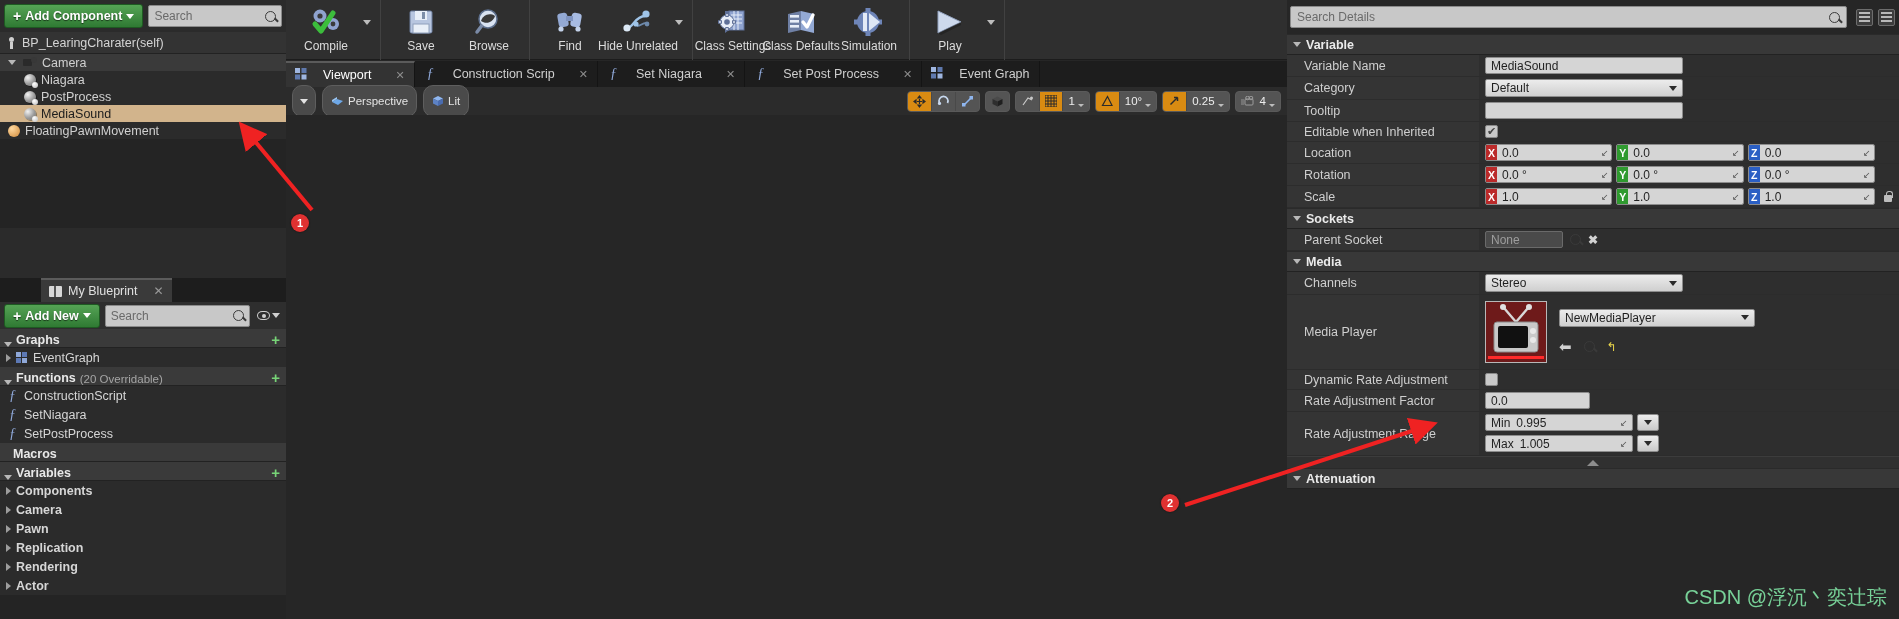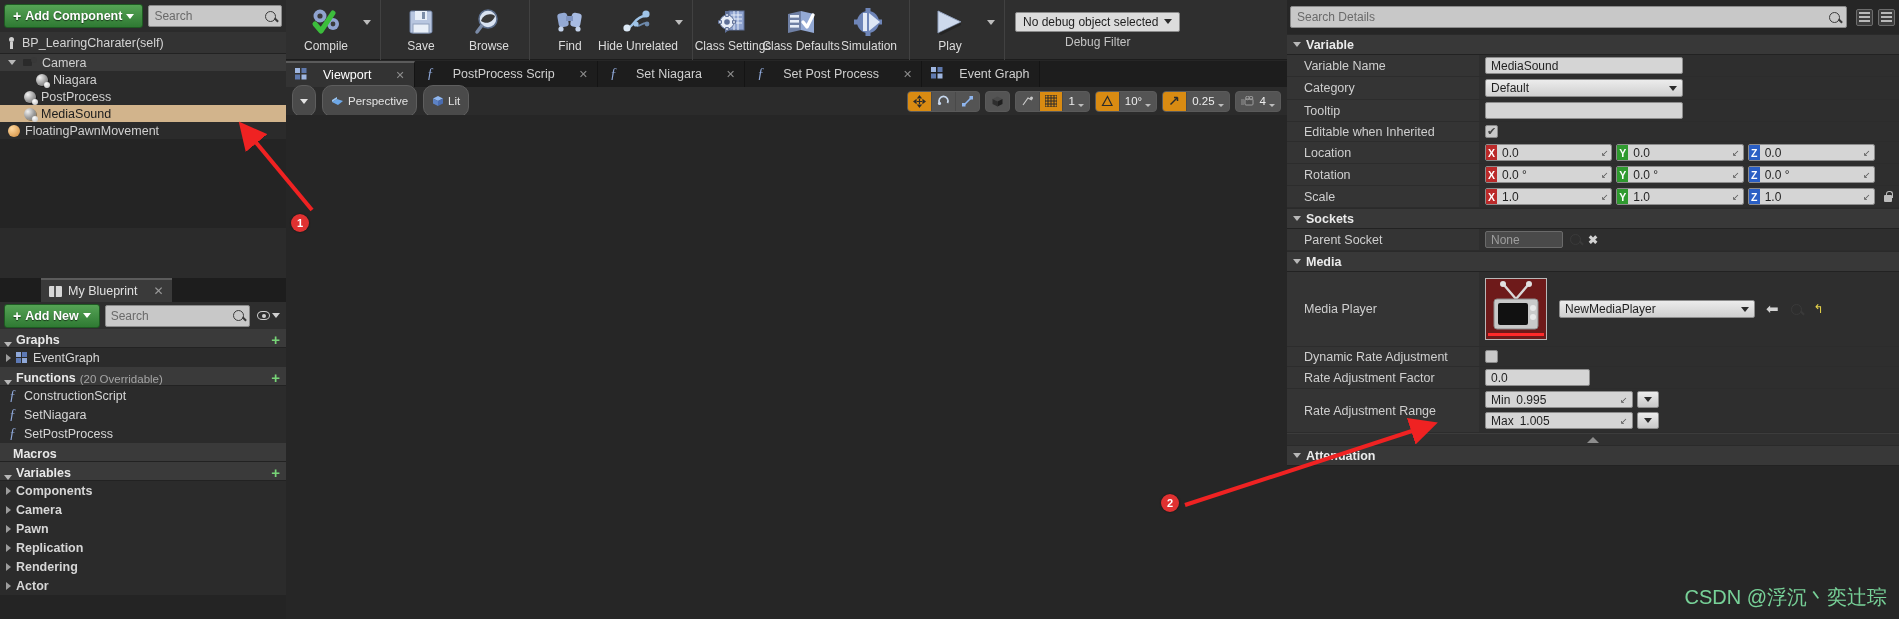--- a/index.html
+++ b/index.html
@@ -146,21 +146,21 @@
   .lockico{ width:12px;height:14px; margin-left:2px; position:relative; }
   .lockico:before{ content:""; position:absolute; left:2px; top:5px; width:8px;height:7px;background:#bdbdbd;border-radius:1px; }
   .lockico:after{ content:""; position:absolute; left:3.5px; top:1px; width:5px;height:6px;border:1.5px solid #bdbdbd;border-bottom:none;border-radius:3px 3px 0 0; }
 
   .socket-val{ display:flex; align-items:center; gap:7px; flex:1; }
   .socket-box{ width:78px; height:17px; background:#4a4a4a; border:1px solid #6a6a6a; border-radius:2px; color:#9d9d9d; font-size:12px; display:flex; align-items:center; padding:0 5px; }
   .glyph{ color:#d2d2d2; font-size:12px; cursor:pointer; }
 
   .mp-row{ display:flex; align-items:stretch; border-bottom:1px solid #2c2c2c; }
   .mp-thumb{ width:62px; height:62px; background:#6e1a1a; border:1px solid #b8b8b8; position:relative; flex:none; }
-  .mp-controls{ display:flex; gap:11px; margin-left:7px; justify-content:center; }
+  .mp-controls{ display:flex; flex-direction:column; gap:11px; margin-left:7px; justify-content:center; }
   .mp-actions{ display:flex; align-items:center; gap:12px; }
 
   .minmax{ display:flex; align-items:center; gap:4px; }
   .mm-input{ width:148px; height:17px; background:#d5d5d5; border:1px solid #8c8c8c; border-radius:2px; color:#1f1f1f; font-size:12px; display:flex; align-items:center; padding:0 5px; gap:6px; position:relative; }
   .mm-input:after{ content:"↘"; position:absolute; right:4px; color:#555; font-size:9px; transform:scaleX(-1); }
   .mm-drop{ width:22px; height:17px; background:linear-gradient(#ececec,#c9c9c9); border:1px solid #8c8c8c; border-radius:2px; display:flex; align-items:center; justify-content:center; cursor:pointer; }
   .mm-drop .caret{ border-top-color:#2a2a2a; }
 
   .splitter{ height:12px; background:#303030; display:flex; align-items:center; justify-content:center; border-top:1px solid #3c3c3c; }
   .splitter .up{ width:0;height:0;border-left:6px solid transparent;border-right:6px solid transparent;border-bottom:6px solid #8d8d8d; }
@@ -192,21 +192,21 @@
       <div class="tree-root">
         <span class="ico-bp"></span>
         <span>BP_LearingCharater(self)</span>
       </div>
       <div id="comp-items">
           <div class="tree-row cam" style="padding-left: 8px;">
             <span class="tw open" style="margin-right: 2px;"></span>
             <span class="ico-cam"></span>
             <span>Camera</span>
           </div>
-          <div class="tree-row" style="padding-left: 36px;">
+          <div class="tree-row" style="padding-left: 24px;">
             <span class="ico-sphere"></span>
             <span>Niagara</span>
           </div>
           <div class="tree-row" style="padding-left: 24px;">
             <span class="ico-sphere"></span>
             <span>PostProcess</span>
           </div>
           <div class="tree-row sel" style="padding-left: 24px;">
             <span class="ico-sphere"></span>
             <span>MediaSound</span>
@@ -445,44 +445,37 @@
                 <polygon points="5,3 28,14 5,25" fill="#cdd9ec" stroke="#93a3bf"></polygon>
                 <polygon points="5,25 28,14 28,17 8,27" fill="#1c1c1c" opacity=".55"></polygon>
               </svg>
             </div>
             <div class="lbl">Play</div>
           </div>
           <div class="tb-drop">
             <span class="caret"></span>
           </div>
         </div>
-        <div class="debug-group">
-          <div class="debug-sel">
-            <span>No debug object selected</span>
-            <span class="caret" style="color:#2a2a2a"></span>
-          </div>
-          <div class="debug-lbl">Debug Filter</div>
-        </div>
       </div>
   </div>
 
   <div class="graphtabs" id="graph-tabs">
       <div class="gtab active">
         <span><svg width="12" height="12" viewBox="0 0 12 12">
             <rect x="0" y="0" width="5" height="5" fill="#9fb6e0"></rect>
             <rect x="6.5" y="0" width="5" height="5" fill="#5f79ad"></rect>
             <rect x="0" y="6.5" width="5" height="5" fill="#5f79ad"></rect>
             <rect x="6.5" y="6.5" width="5" height="5" fill="#9fb6e0"></rect>
           </svg></span>
         <span>Viewport</span>
         <span class="x">✕</span>
       </div>
       <div class="gtab">
         <span class="ico-fn">ƒ</span>
-        <span>PostProcess Scrip</span>
+        <span>Construction Scrip</span>
         <span class="x">✕</span>
       </div>
       <div class="gtab">
         <span class="ico-fn">ƒ</span>
         <span>Set Niagara</span>
         <span class="x">✕</span>
       </div>
       <div class="gtab">
         <span class="ico-fn">ƒ</span>
         <span>Set Post Process</span>
@@ -738,20 +731,29 @@
                 <span>None</span>
               </div>
               <span class="mag"></span>
               <span class="glyph" style="font-weight:bold;">✖</span>
             </div>
           </div>
         </div>
         <div class="cat-hdr">
           <span class="tw open"></span>
           <span>Media</span>
+        </div>
+        <div class="prow">
+          <div class="pname">Channels</div>
+          <div class="pval">
+            <div class="combo" style="width:198px;">
+              <span>Stereo</span>
+              <span class="caret" style="color:#2a2a2a"></span>
+            </div>
+          </div>
         </div>
         <div class="mp-row">
           <div class="pname" style="padding-top:0;">Media Player</div>
           <div class="pval" style="padding:6px;">
             <div class="mp-thumb"><svg width="60" height="60" viewBox="0 0 60 60">
                 <path d="M30 20 L18 6 M30 20 L42 6" stroke="#d8d8d8" stroke-width="2.4"></path>
                 <circle cx="17" cy="5" r="3" fill="#e0e0e0"></circle>
                 <circle cx="43" cy="5" r="3" fill="#e0e0e0"></circle>
                 <rect x="8" y="20" width="44" height="30" rx="3" fill="#c9c9c9" stroke="#8a8a8a"></rect>
                 <rect x="12" y="24" width="30" height="22" rx="2" fill="#111"></rect>

